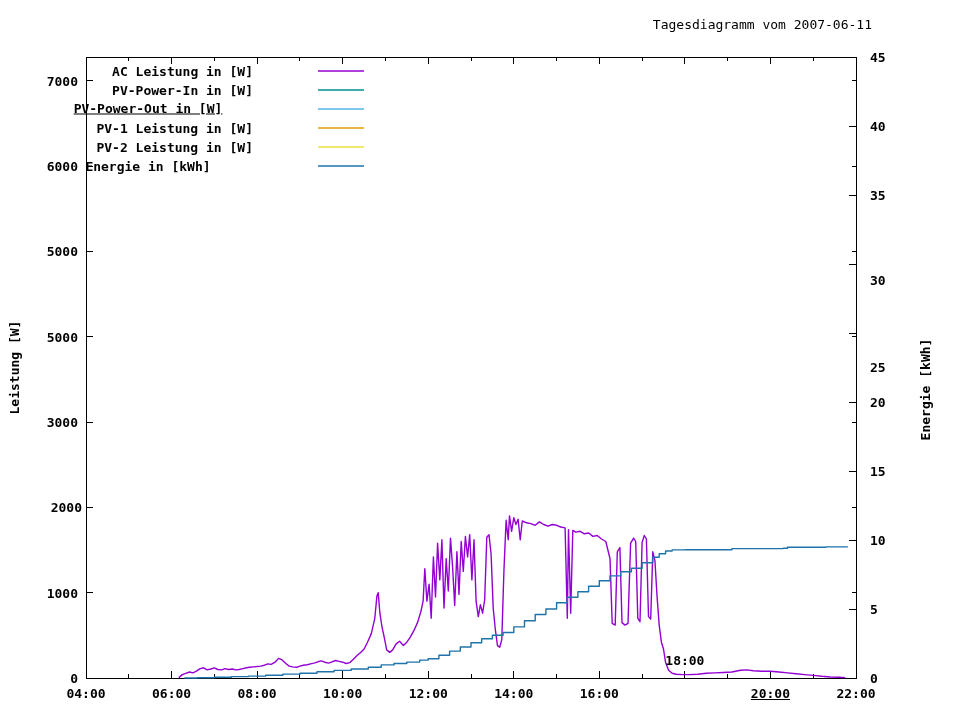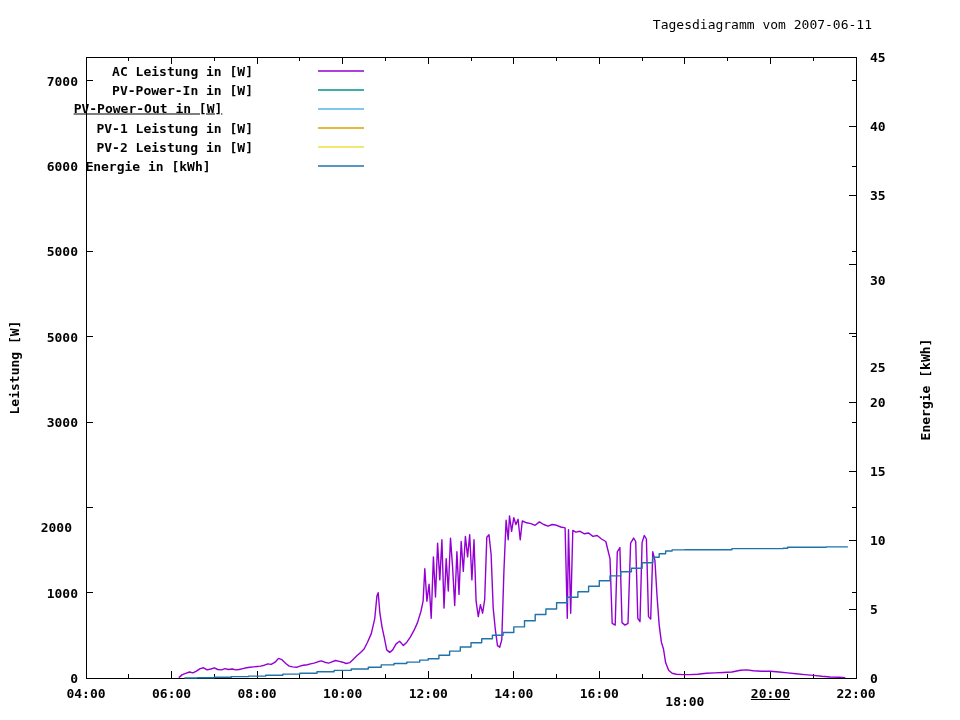--- a/index.html
+++ b/index.html
@@ -100,26 +100,26 @@
       <line x1="318" y1="166" x2="364" y2="166" stroke="#1E73AA" stroke-width="1.6"></line>
     </svg>
   <div id="labels">
       <div class="tick-label xlab" style="left: 86px; top: 686px;">04:00</div>
       <div class="tick-label xlab" style="left: 171.556px; top: 686px;">06:00</div>
       <div class="tick-label xlab" style="left: 257.111px; top: 686px;">08:00</div>
       <div class="tick-label xlab" style="left: 342.667px; top: 686px;">10:00</div>
       <div class="tick-label xlab" style="left: 428.222px; top: 686px;">12:00</div>
       <div class="tick-label xlab" style="left: 513.778px; top: 686px;">14:00</div>
       <div class="tick-label xlab" style="left: 599.333px; top: 686px;">16:00</div>
-      <div class="tick-label xlab" style="left: 684.889px; top: 694px;">18:00</div>
+      <div class="tick-label xlab" style="left: 684.889px; top: 653px;">18:00</div>
       <div class="tick-label xlab" style="left: 770.444px; top: 686px; text-decoration: underline;">20:00</div>
       <div class="tick-label xlab" style="left: 856px; top: 686px;">22:00</div>
       <div class="tick-label ylab" style="left: 14px; top: 678px;">0</div>
       <div class="tick-label ylab" style="left: 14px; top: 592.698px;">1000</div>
-      <div class="tick-label ylab" style="left: 8px; top: 507.396px; margin-top: 20px;">2000</div>
+      <div class="tick-label ylab" style="left: 18px; top: 507.396px;">2000</div>
       <div class="tick-label ylab" style="left: 14px; top: 422.093px;">3000</div>
       <div class="tick-label ylab" style="left: 14px; top: 336.791px;">5000</div>
       <div class="tick-label ylab" style="left: 14px; top: 251.489px;">5000</div>
       <div class="tick-label ylab" style="left: 14px; top: 166.187px;">6000</div>
       <div class="tick-label ylab" style="left: 14px; top: 80.8846px;">7000</div>
       <div class="tick-label y2lab" style="left: 870px; top: 678px;">0</div>
       <div class="tick-label y2lab" style="left: 870px; top: 609px;">5</div>
       <div class="tick-label y2lab" style="left: 870px; top: 540px;">10</div>
       <div class="tick-label y2lab" style="left: 870px; top: 471px;">15</div>
       <div class="tick-label y2lab" style="left: 870px; top: 402px;">20</div>

